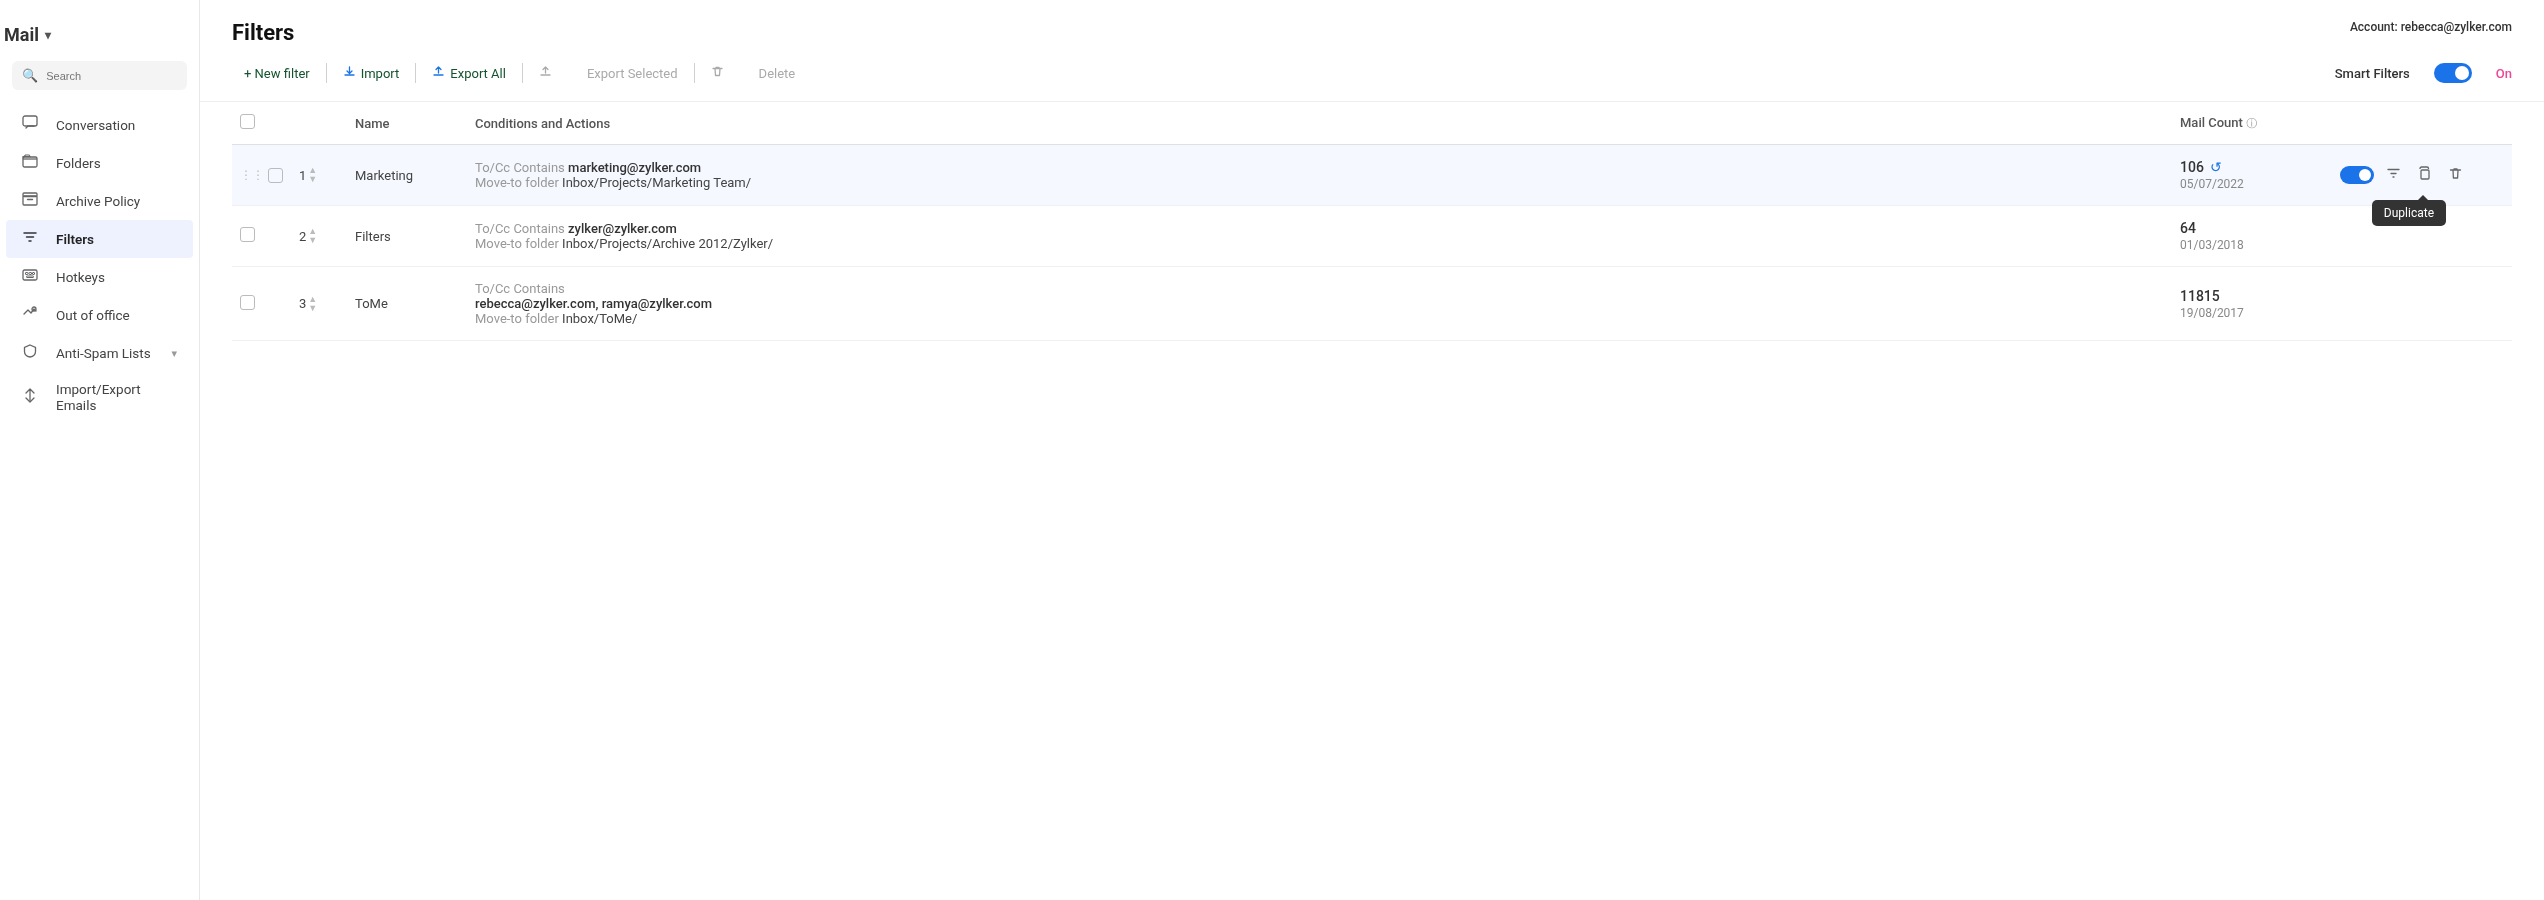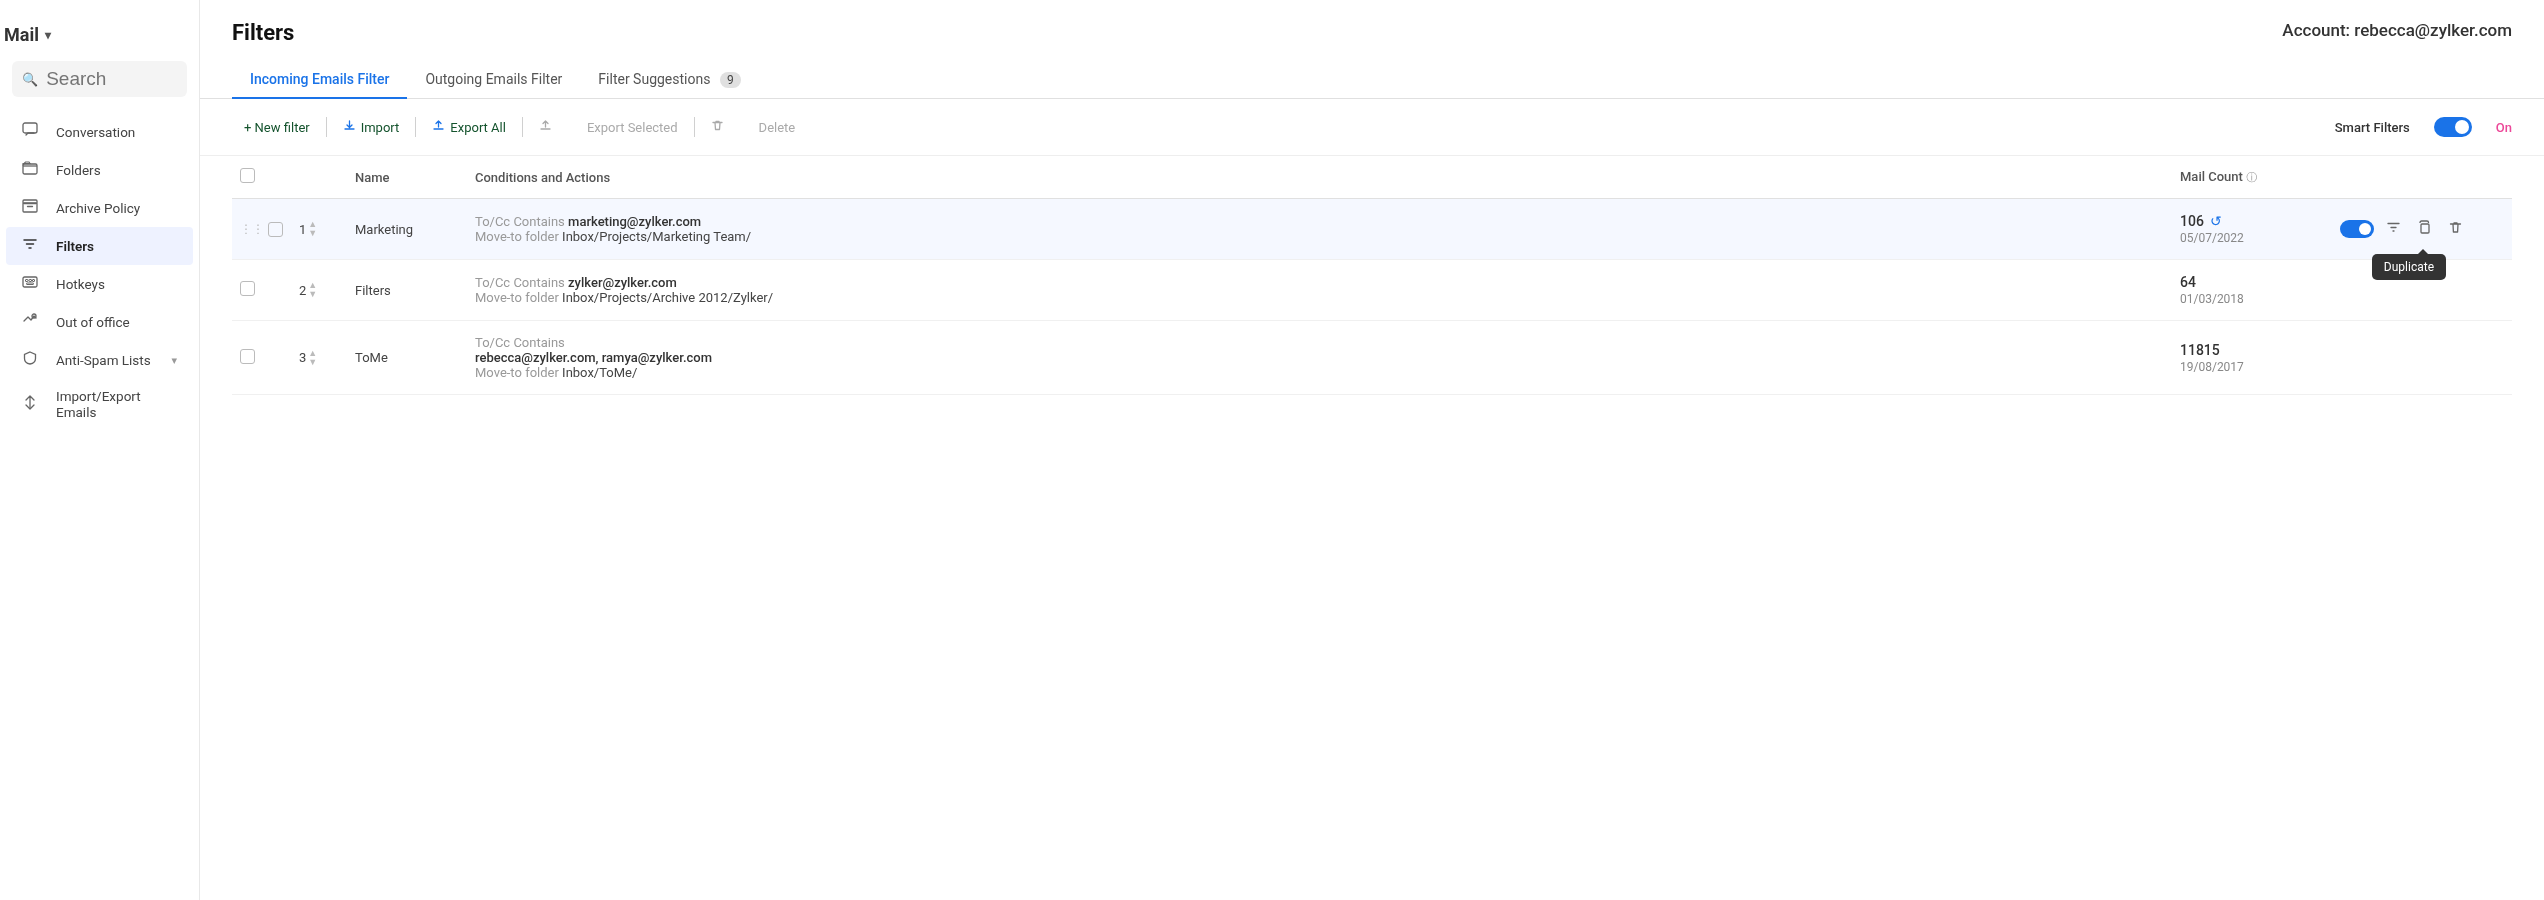--- a/index.html
+++ b/index.html
@@ -4,33 +4,33 @@
   <style>
     * { box-sizing: border-box; margin: 0; padding: 0; }
     body { font-family: -apple-system, BlinkMacSystemFont, 'Segoe UI', Roboto, sans-serif; background: #fff; display: flex; height: 100vh; overflow: hidden; font-size: 14px; color: #333; }
 
     
     .sidebar { width: 200px; min-width: 200px; background: #fff; border-right: 1px solid #e8e8e8; display: flex; flex-direction: column; padding: 16px 0; }
     .sidebar-header { padding: 8px 4px 16px; display: flex; align-items: center; gap: 6px; font-size: 18px; font-weight: 700; cursor: pointer; }
     .sidebar-header .chevron { font-size: 12px; color: #555; }
     .search-box { margin: 0 12px 16px; display: flex; align-items: center; background: #f4f4f4; border-radius: 6px; padding: 7px 10px; gap: 8px; cursor: text; }
     .search-box .search-icon { color: #999; font-size: 13px; }
-    .search-box input { border: none; background: transparent; outline: none; font-size: 19px; color: #555; width: 100%; }
+    .search-box input { border: none; background: transparent; outline: none; font-size: 11px; color: #555; width: 100%; }
     .sidebar-nav { display: flex; flex-direction: column; }
     .sidebar-item { display: flex; align-items: center; gap: 18px; padding: 9px 16px; cursor: pointer; font-size: 13.5px; color: #444; border-radius: 4px; margin: 0 6px; }
     .sidebar-item.active { background: #eef2ff; font-weight: 600; color: #222; }
     .sidebar-item .icon { font-size: 15px; color: #666; flex-shrink: 0; }
     .sidebar-item.active .icon { color: #333; }
     .sidebar-item .arrow { margin-left: auto; font-size: 11px; color: #999; }
 
     
     .main { flex: 1; display: flex; flex-direction: column; overflow: hidden; }
     .main-header { padding: 20px 32px 0; display: flex; justify-content: space-between; align-items: flex-start; }
     .page-title { font-size: 22px; font-weight: 700; color: #111; }
-    .account-info { font-size: 17px; color: #666; }
+    .account-info { font-size: 12px; color: #666; }
     .account-info span { font-weight: 500; color: #333; }
 
     
     .tabs { display: flex; align-items: center; padding: 16px 32px 0; border-bottom: 1px solid #e0e0e0; gap: 0; }
     .tab { padding: 10px 18px; font-size: 14px; cursor: pointer; color: #555; border-bottom: 2px solid transparent; margin-bottom: -1px; white-space: nowrap; }
     .tab.active { color: #1a73e8; border-bottom-color: #1a73e8; font-weight: 500; }
     .badge { background: #e0e0e0; color: #444; border-radius: 10px; padding: 1px 7px; font-size: 12px; margin-left: 6px; }
 
     
     .toolbar { display: flex; align-items: center; padding: 14px 32px; gap: 0; border-bottom: 1px solid #eee; }
@@ -182,32 +182,20 @@
 
 <div class="main">
   <div class="main-header">
     <h1 class="page-title">Filters</h1>
     <div class="account-info">
       <span>Account:</span>
       <span>rebecca@zylker.com</span>
     </div>
   </div>
 
-  <div class="tabs">
-    <div class="tab active">
-      <span>Incoming Emails Filter</span>
-    </div>
-    <div class="tab">
-      <span>Outgoing Emails Filter</span>
-    </div>
-    <div class="tab">
-      <span>Filter Suggestions</span>
-      <span class="badge">9</span>
-    </div>
-  </div>
 
   <div class="toolbar">
     <button class="toolbar-btn">
       <span>+ New filter</span>
     </button>
     <div class="toolbar-separator"></div>
     <button class="toolbar-btn">
       <span class="btn-icon">
         <svg width="13" height="13" viewBox="0 0 13 13" fill="none">
             <path d="M2 10h9M6.5 2v6M4 6l2.5 2.5L9 6" stroke="#1a73e8" stroke-width="1.3" stroke-linecap="round" stroke-linejoin="round"></path>

